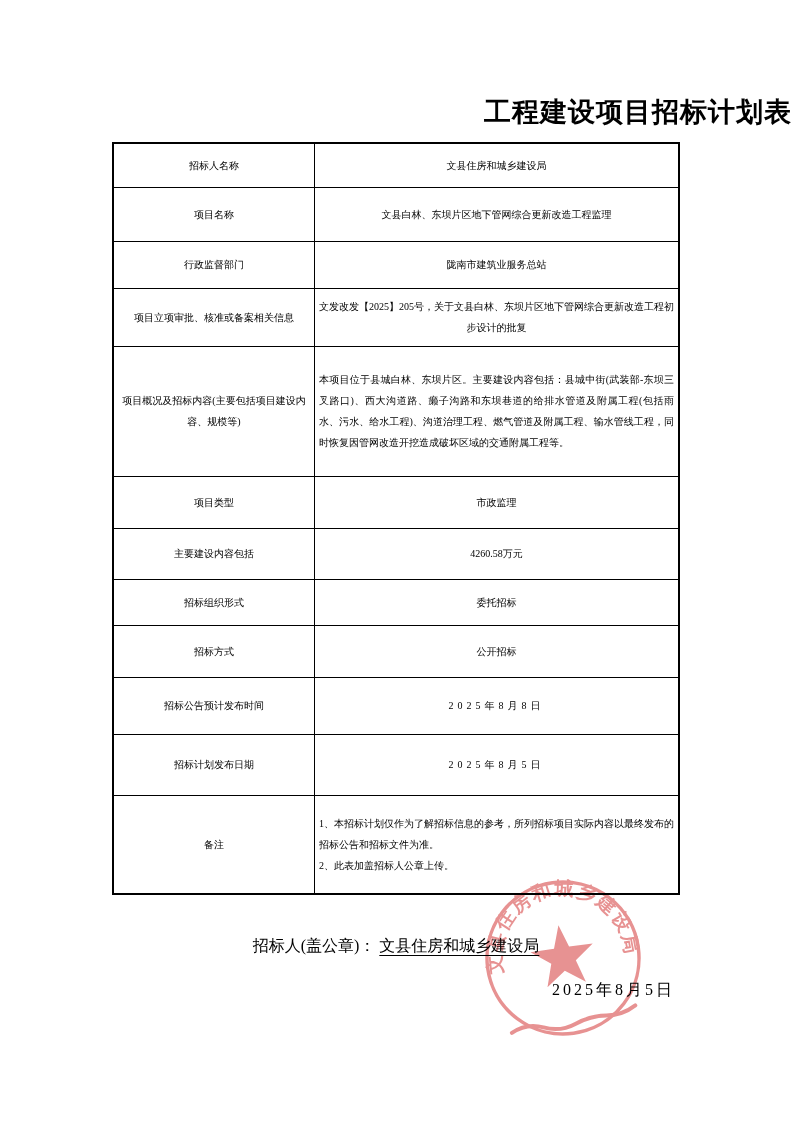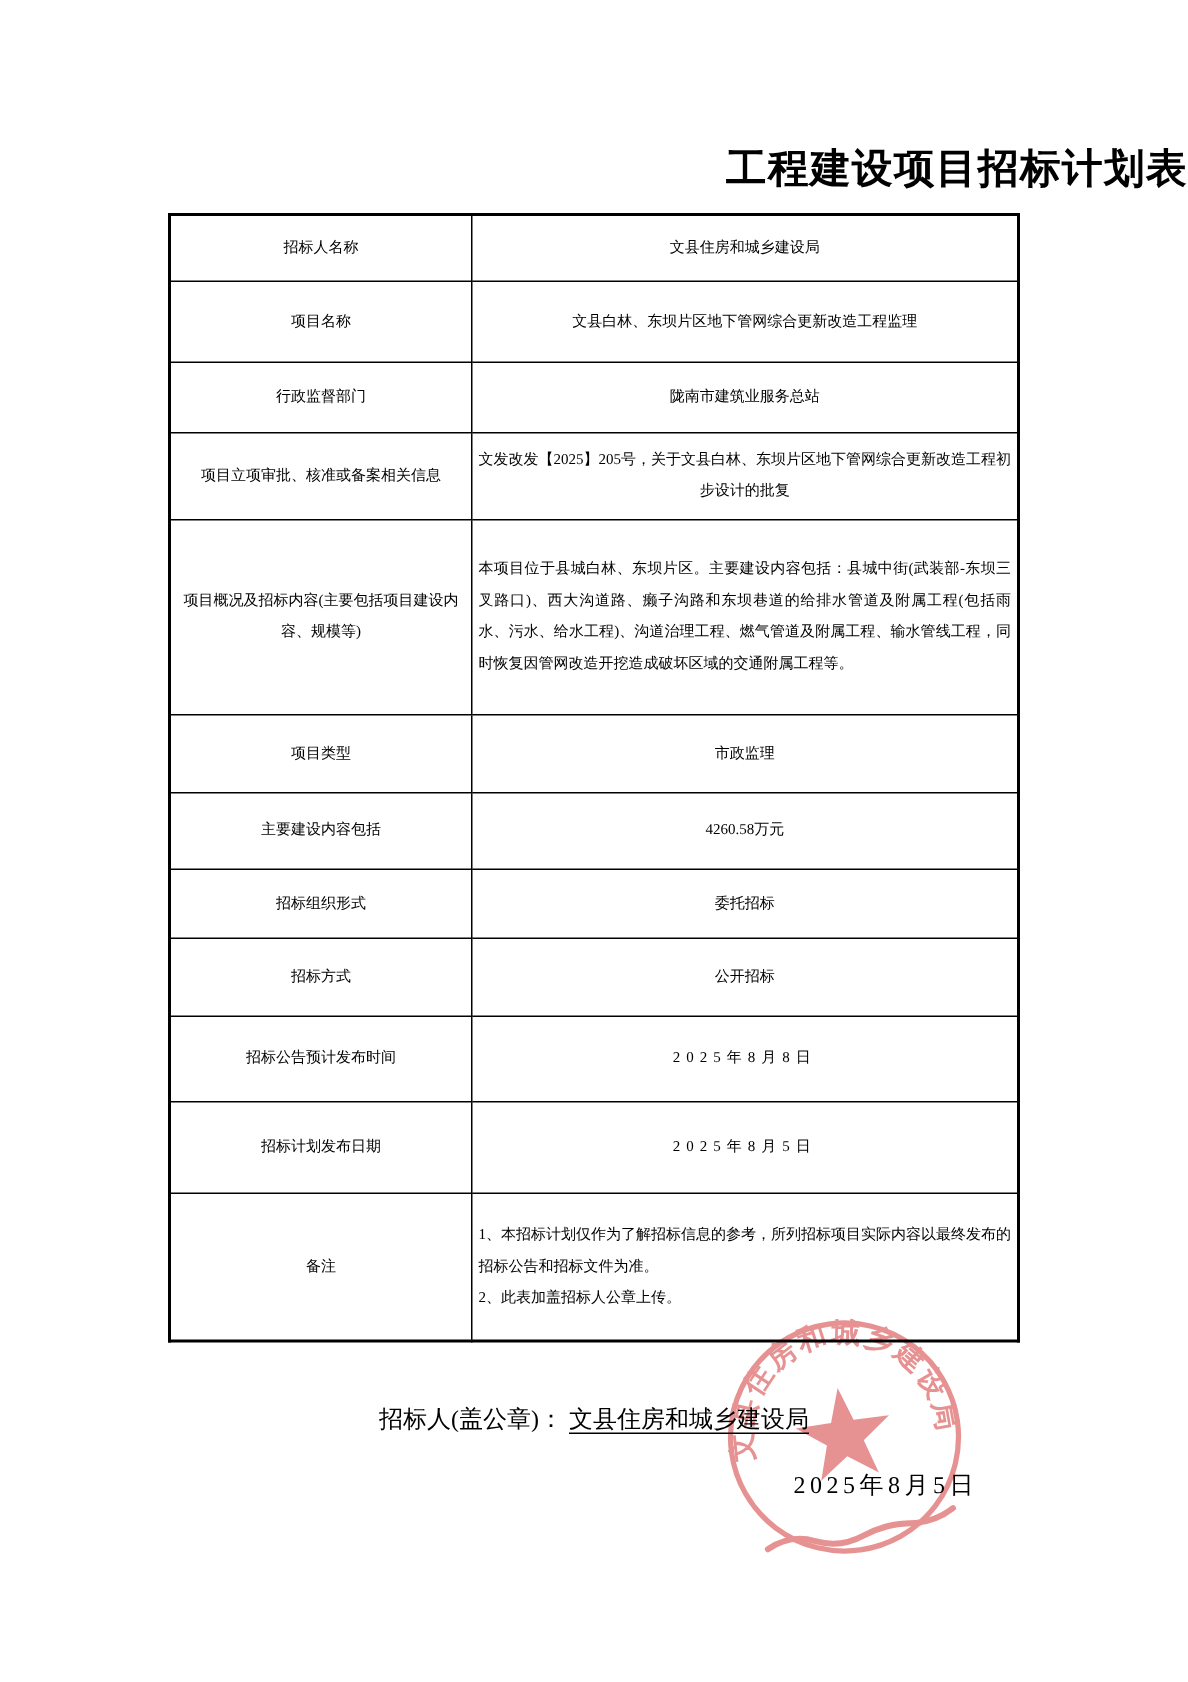--- a/index.html
+++ b/index.html
@@ -30,21 +30,21 @@
   tr.r5  { height:130px; }
   tr.r6  { height:52px; }
   tr.r7  { height:51px; }
   tr.r8  { height:46px; }
   tr.r9  { height:52px; }
   tr.r10 { height:57px; }
   tr.r11 { height:61px; }
   tr.r12 { height:99px; }
   tr.r5 td.c-value { text-align:justify; text-align-last:left;margin-left:32px; }
   tr.r12 td.c-value { text-align:left; white-space:pre-line;margin-left:28px; }
-  .spaced { letter-spacing:4px; }
+  .spaced { letter-spacing:4px;margin-left:23px; }
   .sign-line {
     position:absolute; left:112px; top:936px; width:568px;
     text-align:center; font-size:16px;
   }
   .sign-name {
     text-decoration:underline; text-underline-offset:4px; padding-left:4px;
   }
   .date-line {
     position:absolute; left:112px; top:980px; width:540px;
     text-align:right; font-size:16px; letter-spacing:3px;

